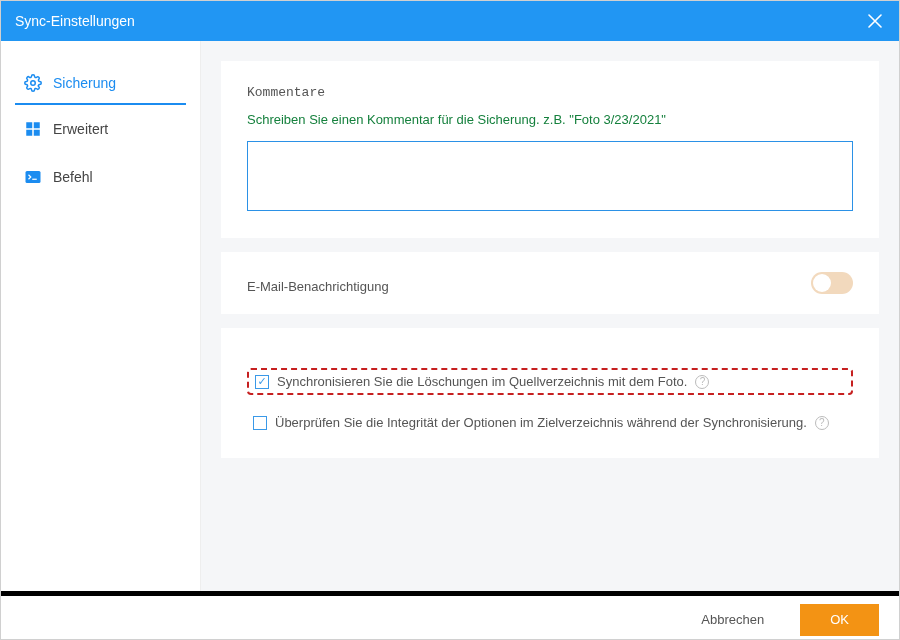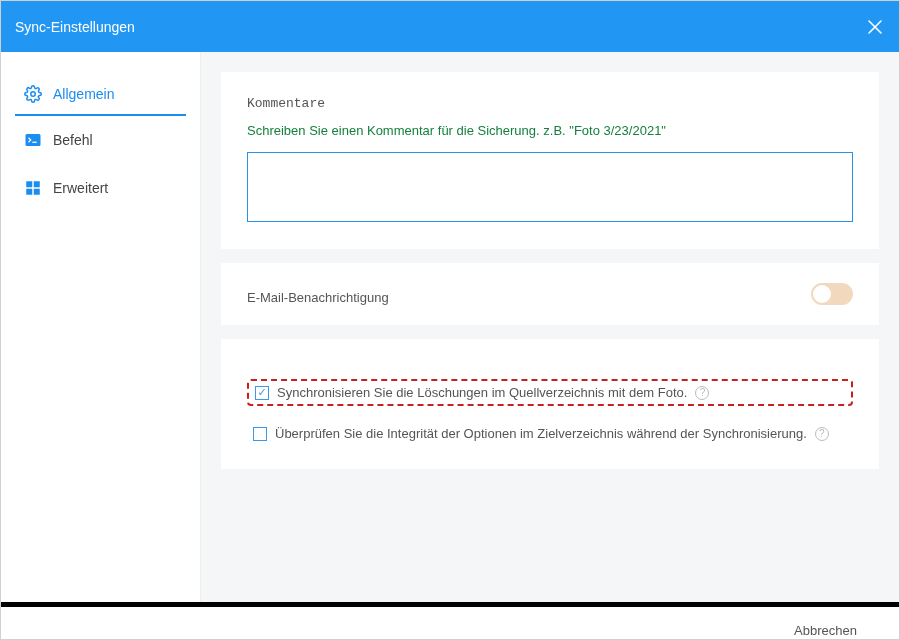--- a/index.html
+++ b/index.html
@@ -7,21 +7,21 @@
       font-family: -apple-system, BlinkMacSystemFont, "Segoe UI", Arial, sans-serif;
       font-size: 13px;
       color: #555;
       background: #fff;
       width: 900px;
       height: 640px;
       overflow: hidden;
       border: 1px solid #d0d0d0;
     }
     .titlebar {
-      height: 51px;
+      height: 40px;
       background: #2196f3;
       color: #fff;
       display: flex;
       align-items: center;
       justify-content: space-between;
       padding: 0 14px;
       font-size: 14px;
     }
     .titlebar .close-btn {
       width: 20px; height: 20px;
@@ -180,43 +180,43 @@
 
 <div class="body">
   <div class="sidebar">
     <div class="sidebar-item active">
       <span class="sicon">
         <svg width="18" height="18" viewBox="0 0 24 24" fill="none" stroke="#1b8cf0" stroke-width="2">
             <circle cx="12" cy="12" r="3"></circle>
             <path d="M19.4 15a1.7 1.7 0 0 0 .34 1.87l.06.06a2 2 0 1 1-2.83 2.83l-.06-.06a1.7 1.7 0 0 0-1.87-.34 1.7 1.7 0 0 0-1 1.56V21a2 2 0 0 1-4 0v-.09a1.7 1.7 0 0 0-1-1.56 1.7 1.7 0 0 0-1.87.34l-.06.06a2 2 0 1 1-2.83-2.83l.06-.06a1.7 1.7 0 0 0 .34-1.87 1.7 1.7 0 0 0-1.56-1H3a2 2 0 0 1 0-4h.09a1.7 1.7 0 0 0 1.56-1 1.7 1.7 0 0 0-.34-1.87l-.06-.06a2 2 0 1 1 2.83-2.83l.06.06a1.7 1.7 0 0 0 1.87.34h0a1.7 1.7 0 0 0 1-1.56V3a2 2 0 0 1 4 0v.09a1.7 1.7 0 0 0 1 1.56 1.7 1.7 0 0 0 1.87-.34l.06-.06a2 2 0 1 1 2.83 2.83l-.06.06a1.7 1.7 0 0 0-.34 1.87v0a1.7 1.7 0 0 0 1.56 1H21a2 2 0 0 1 0 4h-.09a1.7 1.7 0 0 0-1.56 1z"></path>
           </svg>
       </span>
-      <span>Allgemein</span>
-    </div>
-    <div class="sidebar-item">
-      <span class="sicon">
-        <svg width="18" height="18" viewBox="0 0 24 24">
-            <rect x="2" y="4" width="20" height="16" rx="2" fill="#1b8cf0"></rect>
-            <path d="M6 9 L9 12 L6 15" stroke="#fff" stroke-width="1.6" fill="none"></path>
-            <line x1="11" y1="15" x2="17" y2="15" stroke="#fff" stroke-width="1.6"></line>
-          </svg>
-      </span>
-      <span>Befehl</span>
+      <span>Sicherung</span>
     </div>
     <div class="sidebar-item">
       <span class="sicon">
         <svg width="18" height="18" viewBox="0 0 24 24" fill="#1b8cf0">
             <rect x="3" y="3" width="8" height="8"></rect>
             <rect x="13" y="3" width="8" height="8"></rect>
             <rect x="3" y="13" width="8" height="8"></rect>
             <rect x="13" y="13" width="8" height="8"></rect>
           </svg>
       </span>
       <span>Erweitert</span>
     </div>
+    <div class="sidebar-item">
+      <span class="sicon">
+        <svg width="18" height="18" viewBox="0 0 24 24">
+            <rect x="2" y="4" width="20" height="16" rx="2" fill="#1b8cf0"></rect>
+            <path d="M6 9 L9 12 L6 15" stroke="#fff" stroke-width="1.6" fill="none"></path>
+            <line x1="11" y1="15" x2="17" y2="15" stroke="#fff" stroke-width="1.6"></line>
+          </svg>
+      </span>
+      <span>Befehl</span>
+    </div>
   </div>
 
   <div class="main">
     <div class="panel">
       <div class="panel-title">Kommentare</div>
       <div class="panel-hint">Schreiben Sie einen Kommentar für die Sicherung. z.B. "Foto 3/23/2021"</div>
       <textarea class="comment-box" style=""></textarea>
     </div>
 
     <div class="panel inline">
@@ -236,13 +236,14 @@
         <span class="checkbox"></span>
         <span>Überprüfen Sie die Integrität der Optionen im Zielverzeichnis während der Synchronisierung.</span>
         <span class="help-icon">?</span>
       </div>
     </div>
   </div>
 </div>
 
 <div class="footer">
   <button class="btn">Abbrechen</button>
+  <button class="btn primary">OK</button>
 </div>
 
 </body></html>

